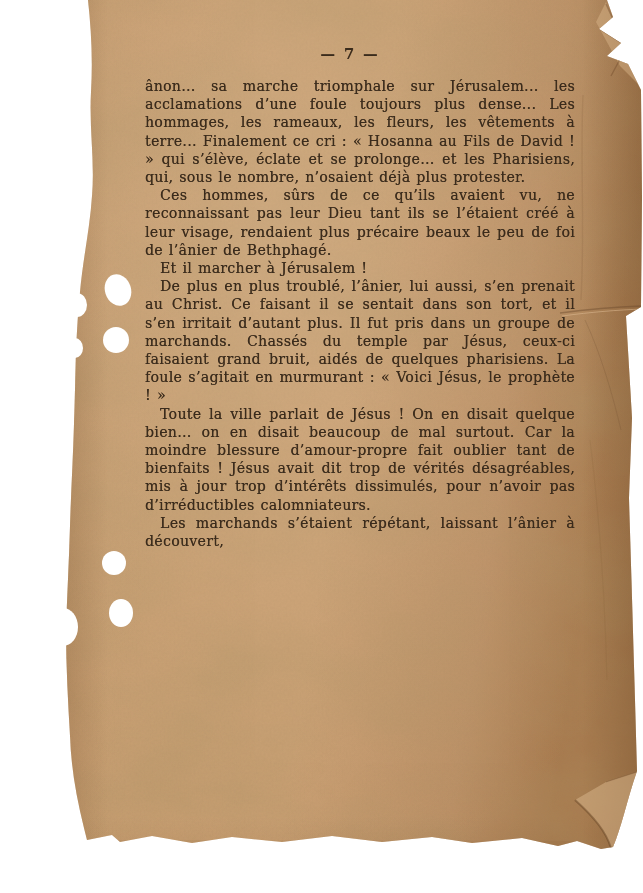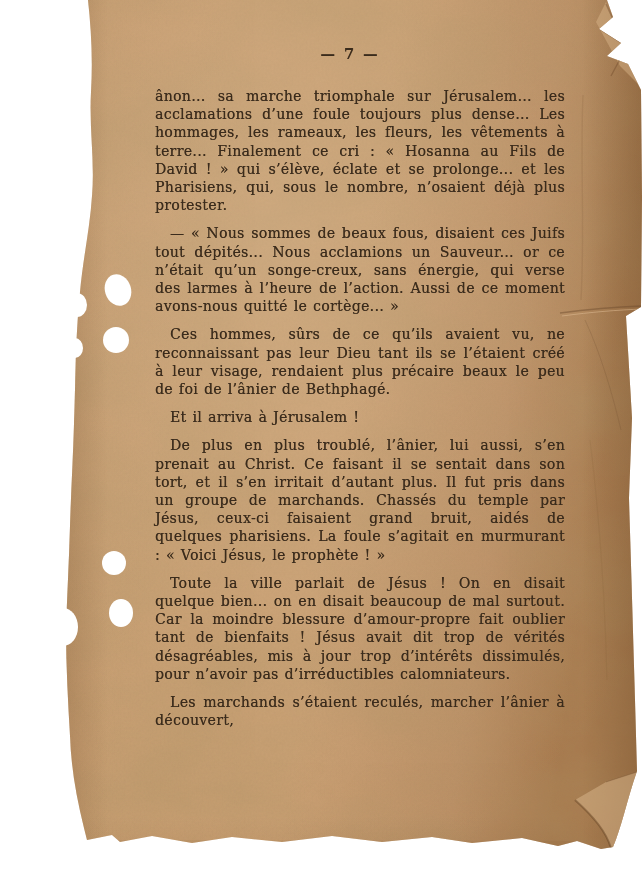--- a/index.html
+++ b/index.html
@@ -46,21 +46,21 @@
     width:430px;
     color:var(--ink);
     font-size:14px;
     line-height:18.2px;
     text-align:justify;
     letter-spacing:0.35px;
     word-spacing:1.1px;
     text-shadow:0.25px 0.25px 0.45px rgba(56,40,24,.72);
   }
   .text-block p{
-    margin:10px;
+    margin:0;
     text-indent:15px;
   }
   .text-block p.noindent{
     text-indent:0;
   }
 </style>
 </head>
 <body>
 
 <div class="scan">
@@ -145,21 +145,20 @@
       <ellipse cx="121" cy="613" rx="12" ry="14"></ellipse>
       <ellipse cx="63" cy="627" rx="15" ry="19"></ellipse>
       <ellipse cx="59" cy="741" rx="7" ry="9"></ellipse>
     </g>
   </svg>
 
   <div class="content">
     <div class="page-num">— 7 —</div>
     <div class="text-block">
         <p class="noindent">ânon... sa marche triomphale sur Jérusalem... les acclamations d’une foule toujours plus dense... Les hommages, les rameaux, les fleurs, les vêtements à terre... Finalement ce cri : « Hosanna au Fils de David ! » qui s’élève, éclate et se prolonge... et les Pharisiens, qui, sous le nombre, n’osaient déjà plus protester.</p>
-        <p>— « Nous sommes de beaux fous, disaient ces Juifs tout dépités... Nous acclamions un Sauveur... or ce n’était qu’un songe-creux, sans énergie, qui verse des larmes à l’heure de l’action. Aussi de ce moment avons-nous quitté le cortège... »</p>
         <p>Ces hommes, sûrs de ce qu’ils avaient vu, ne reconnaissant pas leur Dieu tant ils se l’étaient créé à leur visage, rendaient plus précaire beaux le peu de foi de l’ânier de Bethphagé.</p>
-        <p>Et il arriva à Jérusalem !</p>
+        <p>Et il marcher à Jérusalem !</p>
         <p>De plus en plus troublé, l’ânier, lui aussi, s’en prenait au Christ. Ce faisant il se sentait dans son tort, et il s’en irritait d’autant plus. Il fut pris dans un groupe de marchands. Chassés du temple par Jésus, ceux-ci faisaient grand bruit, aidés de quelques pharisiens. La foule s’agitait en murmurant : « Voici Jésus, le prophète ! »</p>
         <p>Toute la ville parlait de Jésus ! On en disait quelque bien... on en disait beaucoup de mal surtout. Car la moindre blessure d’amour-propre fait oublier tant de bienfaits ! Jésus avait dit trop de vérités désagréables, mis à jour trop d’intérêts dissimulés, pour n’avoir pas d’irréductibles calomniateurs.</p>
-        <p>Les marchands s’étaient reculés, marcher l’ânier à découvert,</p>
+        <p>Les marchands s’étaient répétant, laissant l’ânier à découvert,</p>
       </div>
   </div>
 </div>
 
 </body></html>

